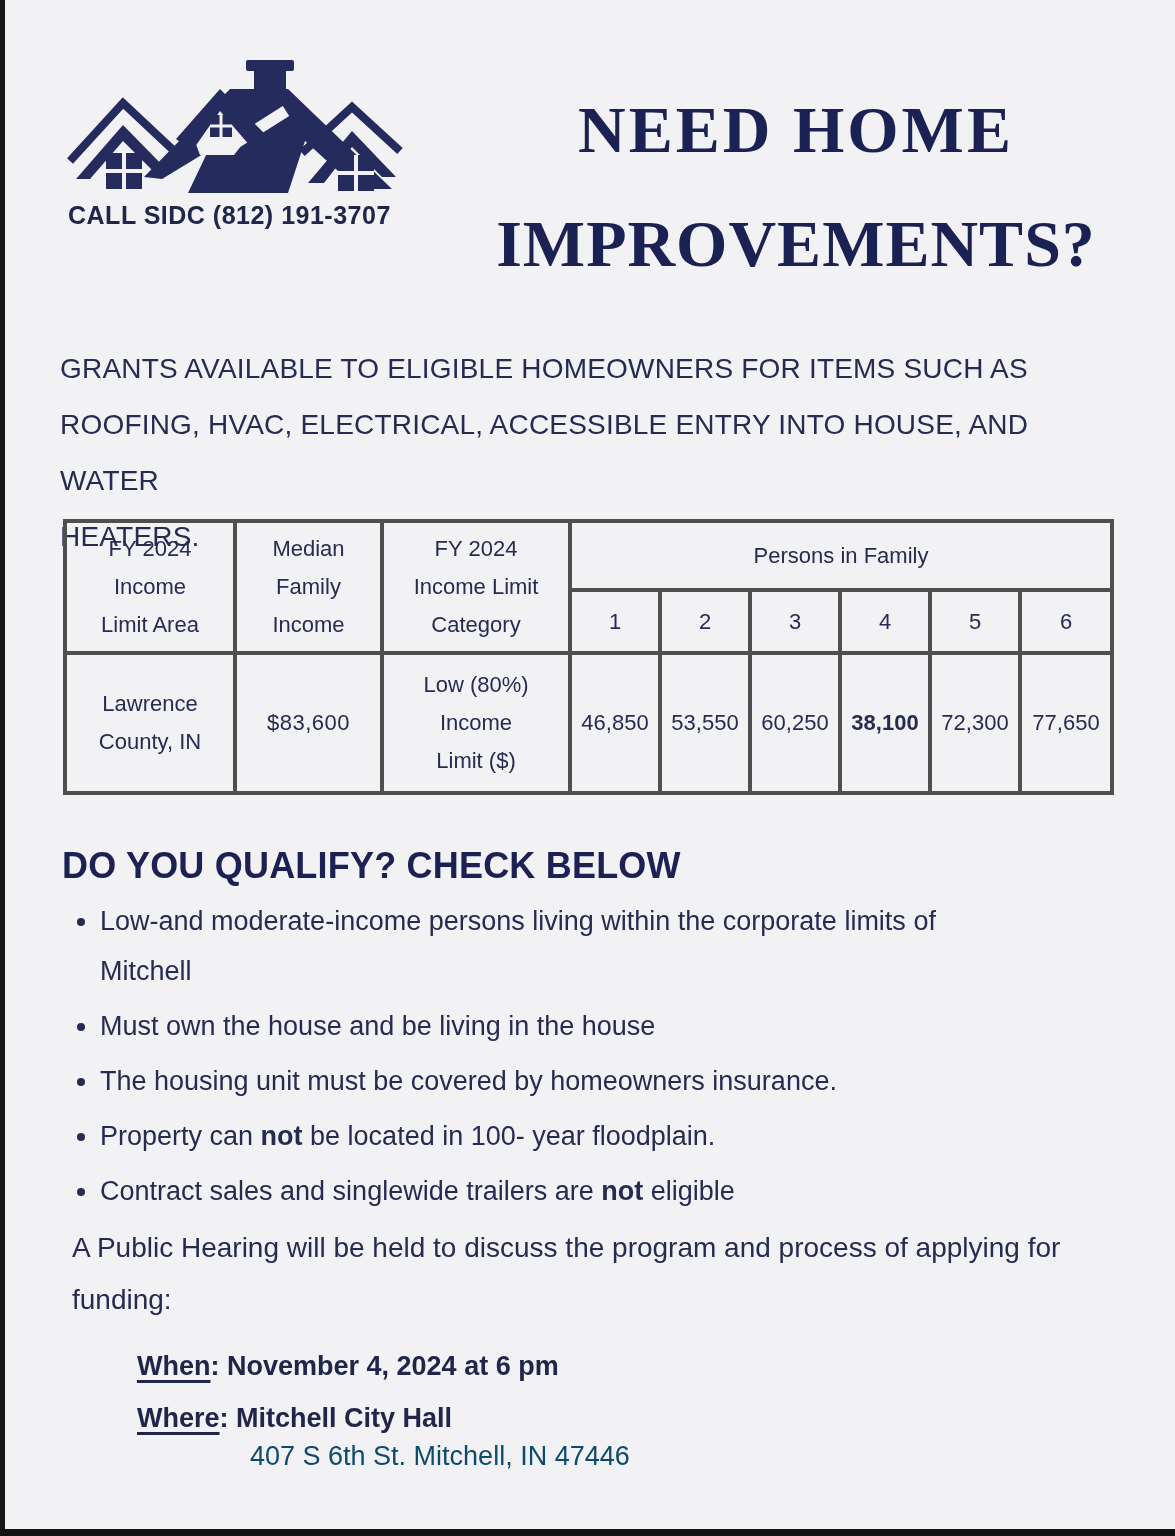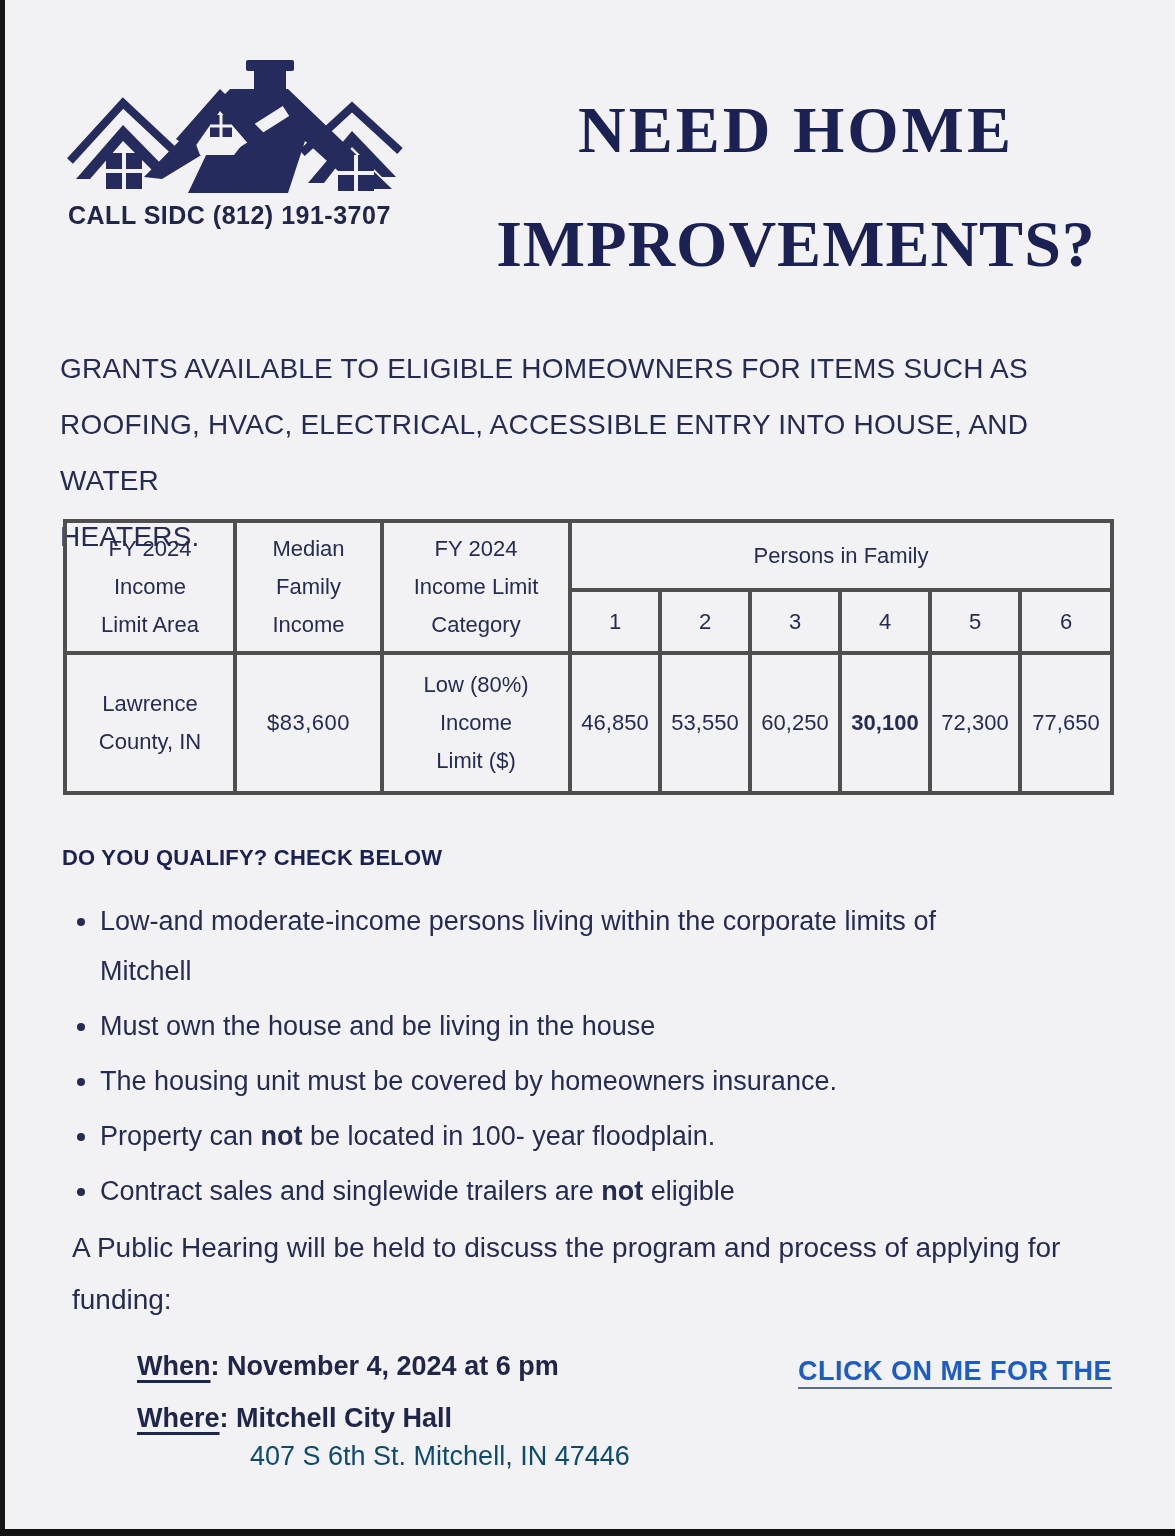--- a/index.html
+++ b/index.html
@@ -41,21 +41,21 @@
     padding:0; font-size:22px; line-height:38px; white-space:pre-line; color:#262b52;
   }
   .persons-header { font-size:25px; }
   .count-cell     { font-size:20px; }
   .median-cell    { font-size:31px; letter-spacing:0.5px; }
   .value-cell     { font-size:21px; }
   .value-bold     { font-weight:bold; }
 
   .qualify-heading {
     position:absolute; left:62px; top:845px;
-    font-size:22px; font-weight:bold; letter-spacing:0.2px; color:#1b2152;
+    font-size:36px; font-weight:bold; letter-spacing:0.2px; color:#1b2152;
   }
   ul.qualify-list {
     position:absolute; left:68px; top:896px; width:1060px;
     margin:0; padding-left:32px; list-style-type:disc;
   }
   ul.qualify-list li {
     font-size:27px; line-height:50px; margin-bottom:5px;
     white-space:pre-line; color:#262b52;
   }
 
@@ -165,21 +165,21 @@
   <tr style="height:140px">
     <td>Lawrence
 County, IN</td>
     <td class="median-cell">$83,600</td>
     <td>Low (80%)
 Income
 Limit ($)</td>
     <td class="value-cell">46,850</td>
     <td class="value-cell">53,550</td>
     <td class="value-cell">60,250</td>
-    <td class="value-cell value-bold">30,100</td>
+    <td class="value-cell value-bold">38,100</td>
     <td class="value-cell">72,300</td>
     <td class="value-cell">77,650</td>
   </tr>
 </tbody>
   </table>
 
 <div class="qualify-heading">DO YOU QUALIFY? CHECK BELOW</div>
 
 <ul class="qualify-list">
     <li><span>Low-and moderate-income persons living within the corporate limits of
@@ -194,14 +194,13 @@
 funding:</div>
 
 <div class="hearing-details">
   <span class="row"><span class="lbl">When</span><span>: November 4, 2024 at 6 pm</span></span>
   <span class="row"><span class="lbl">Where</span><span>: Mitchell City Hall</span></span>
 </div>
 
 <div class="hearing-address">407 S 6th St. Mitchell, IN 47446</div>
 
 <div class="intake-link">
-  <span>CLICK ON ME FOR THE</span>
 </div>
 
 </body></html>

